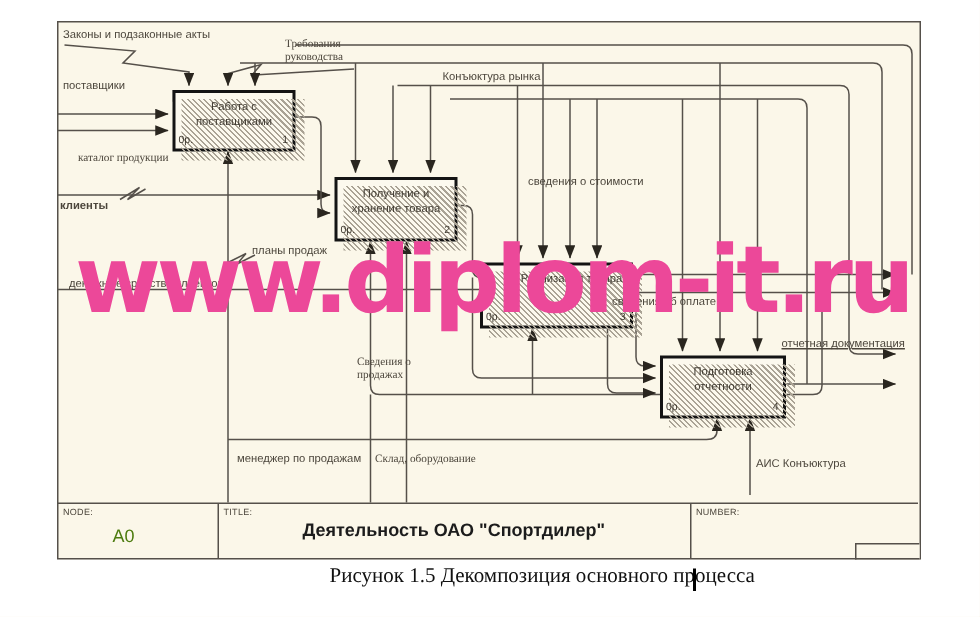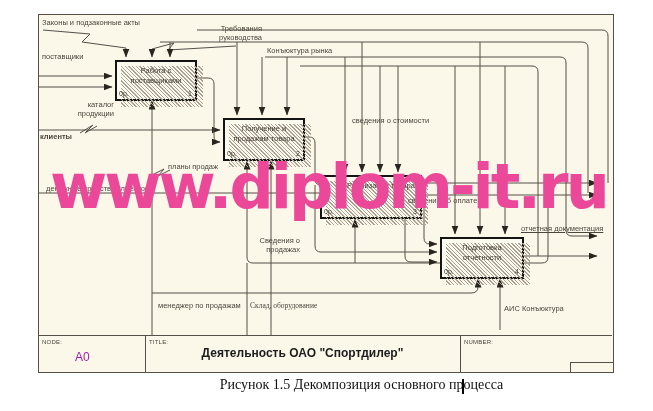--- a/index.html
+++ b/index.html
@@ -12,26 +12,26 @@
   
   .abox{position:absolute;z-index:3;background:#fcf9ee;border:2px solid #141414;
         color:#3f3a31;font-size:7.5px;line-height:1.35;text-align:center;}
   .abox .nm{display:block;padding:4px 2px 0 2px;}
   .abox .cost{position:absolute;left:2px;bottom:1px;font-size:7px;}
   .abox .num{position:absolute;right:3px;bottom:1px;font-size:7px;}
   .abox::before{content:"";position:absolute;left:4px;top:4px;right:-8px;bottom:-8px;z-index:-1;
         background-image:repeating-linear-gradient(45deg,#aaa395 0,#aaa395 1px,rgba(0,0,0,0) 1px,rgba(0,0,0,0) 2.6px);}
   
   .lb{position:absolute;z-index:3;color:#4c463c;font-size:7.5px;line-height:1.25;white-space:nowrap;}
-  .lb.c{text-align:right;white-space:normal;}
+  .lb.c{text-align:left;white-space:normal;font-family:Liberation Serif, serif;}
   
   .bar-line{position:absolute;left:38px;top:335px;width:574px;height:0;border-top:1px solid #55504a;z-index:4;}
   .bar-div{position:absolute;top:336px;width:0;height:36px;border-left:1px solid #55504a;z-index:4;}
   .bar-small{position:absolute;left:6px;font-size:6px;color:#4c463c;z-index:4;letter-spacing:.2px;}
-  .node-val{position:absolute;left:75px;top:350px;font-size:12px;color:#a21caf;z-index:4;}
+  .node-val{position:absolute;left:75px;top:350px;font-size:12px;color:#4d7c0f;z-index:4;}
   .title-val{position:absolute;left:146px;top:346px;width:313px;text-align:center;font-size:12px;
              font-weight:bold;color:#1c1c1c;z-index:4;}
   .num-box{position:absolute;left:570px;top:362px;width:42px;height:9px;border:1px solid #55504a;
            border-right:none;z-index:4;background:#fbf7e9;}
   
   .wm{position:absolute;left:50px;top:150px;z-index:6;color:#ec4899;
       font-family:"DejaVu Sans",sans-serif;font-weight:bold;font-size:62px;letter-spacing:-3px;}
   
   .caption{position:absolute;left:0;top:377px;width:653px;text-align:center;z-index:4;
            font-family:"Liberation Serif",serif;font-size:14px;color:#101010;transform:translateX(35px);}
@@ -101,39 +101,39 @@
     </g>
     <path d="M115,68 L115,60 L123,60 Z" fill="#33302a"></path>
   </svg>
 
   <div class="abox" style="left:115px;top:60px;width:78px;height:37px;">
     <span class="nm">Работа с поставщиками</span>
     <span class="cost">0р.</span>
     <span class="num">1</span>
   </div>
   <div class="abox" style="left:223px;top:118px;width:78px;height:39px;">
-    <span class="nm">Получение и продажам товара</span>
+    <span class="nm">Получение и хранение товара</span>
     <span class="cost">0р.</span>
     <span class="num">2</span>
   </div>
   <div class="abox" style="left:320px;top:175px;width:78px;height:40px;padding-left:20px;">
     <span class="nm">Реализация товара</span>
     <span class="cost">0р.</span>
     <span class="num">3</span>
   </div>
   <div class="abox" style="left:440px;top:237px;width:80px;height:38px;">
     <span class="nm">Подготовка отчетности</span>
     <span class="cost">0р.</span>
     <span class="num">4</span>
   </div>
 
   <div class="lb" style="left:42px;top:18px;">Законы и подзаконные акты</div>
   <div class="lb" style="left:42px;top:52px;">поставщики</div>
   <div class="lb c" style="left:190px;top:24px;width:72px;">Требования руководства</div>
-  <div class="lb" style="left:252px;top:46px;padding-left:15px;">Конъюктура рынка</div>
+  <div class="lb" style="left:280px;top:46px;padding-left:15px;">Конъюктура рынка</div>
   <div class="lb c" style="left:52px;top:100px;width:62px;">каталог продукции</div>
   <div class="lb" style="left:40px;top:132px;font-weight:bold;">клиенты</div>
   <div class="lb" style="left:352px;top:116px;">сведения о стоимости</div>
   <div class="lb" style="left:168px;top:162px;">планы продаж</div>
   <div class="lb" style="left:46px;top:184px;">денежные средства клиентов</div>
   <div class="lb c" style="left:238px;top:236px;width:62px;">Сведения о продажах</div>
   <div class="lb" style="left:408px;top:196px;">сведения об оплате</div>
   <div class="lb" style="left:521px;top:224px;text-decoration:underline;">отчетная документация</div>
   <div class="lb" style="left:158px;top:301px;">менеджер по продажам</div>
   <div class="lb" style="left:250px;top:301px;font-family:Liberation Serif, serif;">Склад, оборудование</div>

